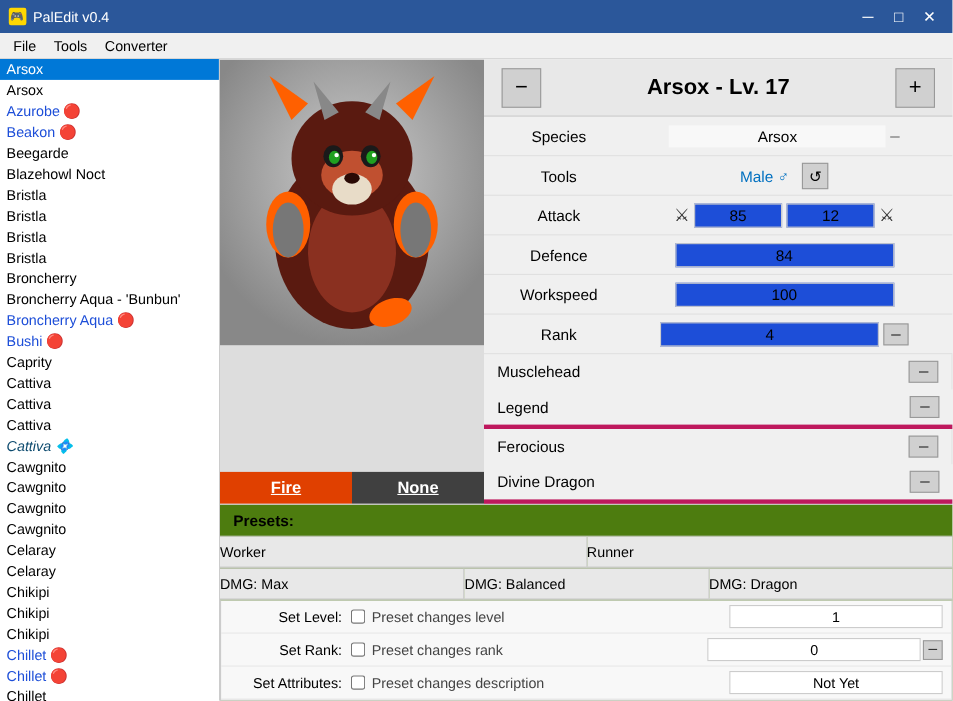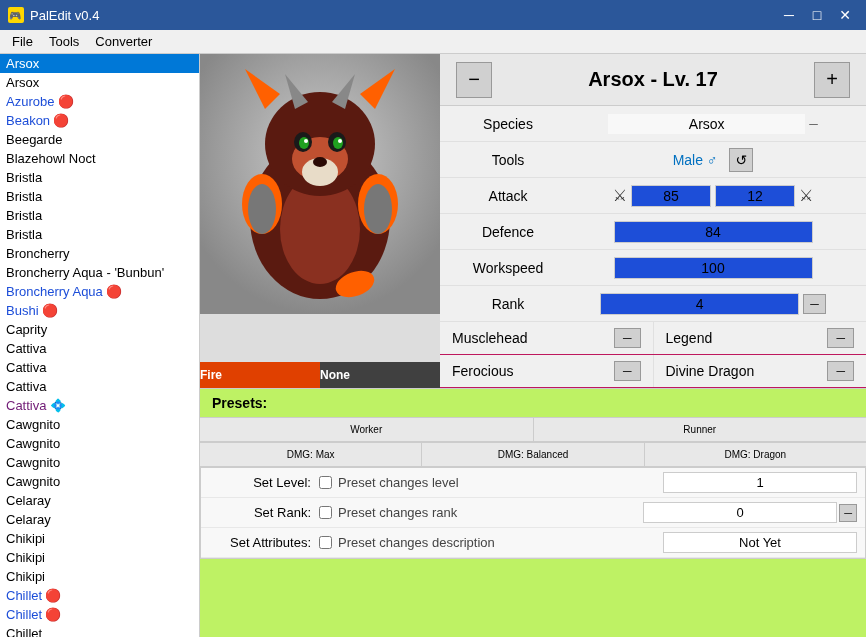--- a/index.html
+++ b/index.html
@@ -78,21 +78,21 @@
       flex-shrink: 0;
     }
     .sidebar-item {
       padding: 2px 6px;
       cursor: pointer;
       font-size: 13px;
       white-space: nowrap;
     }
     .sidebar-item.selected { background: #0078d7; color: white; }
     .sidebar-item.red { color: #1d4ed8; }
-    .sidebar-item.blue { color: #701a75; }
+    .sidebar-item.blue { color: #0c4a6e; font-style: italic; }
 
     
     .content {
       flex: 1;
       background: #f0f0f0;
       display: flex;
       flex-direction: column;
     }
 
     
@@ -112,25 +112,26 @@
     }
     .pal-type-badges {
       display: flex;
       position: absolute;
       bottom: 0;
       left: 0;
       right: 0;
     }
     .type-badge {
       flex: 1;
-      text-align: left;
+      text-align: center;
       padding: 6px 0;
-      font-size: 12px;
+      font-size: 15px;
       font-weight: bold;
       color: white;
+      text-decoration: underline;
     }
     .type-badge.fire { background: #e04000; }
     .type-badge.none { background: #404040; }
 
     
     .stats-panel {
       flex: 1;
       display: flex;
       flex-direction: column;
     }
@@ -215,21 +216,22 @@
       background: #d0d0d0;
       border: 1px solid #999;
       padding: 2px 6px;
       cursor: pointer;
       font-size: 12px;
     }
 
     
     .trait-row {
       display: flex;
-      border-bottom: 1px solid #be185d;
+      border-bottom: 4px solid #be185d;
+      flex-direction: column;
     }
     .trait-cell {
       flex: 1;
       display: flex;
       align-items: center;
       justify-content: space-between;
       padding: 6px 12px;
       border-right: 1px solid #e0e0e0;
     }
     .trait-cell:last-child { border-right: none; }
@@ -237,43 +239,43 @@
     .trait-arrow {
       background: #d0d0d0;
       border: 1px solid #999;
       padding: 2px 8px;
       cursor: pointer;
       font-size: 12px;
     }
 
     
     .presets-section {
-      background: #bef264;
+      background: #4d7c0f;
       flex: 1;
     }
     .presets-header {
       padding: 6px 12px;
       font-size: 14px;
       font-weight: bold;
       border-bottom: 1px solid #ccc;
     }
     .preset-buttons {
       display: flex;
       border-bottom: 1px solid #ccc;
     }
     .preset-btn {
       flex: 1;
       padding: 6px 0;
-      text-align: center;
+      text-align: left;
       background: #e8e8e8;
       border: 1px solid #ccc;
       border-top: none;
       border-left: none;
       cursor: pointer;
-      font-size: 10px;
+      font-size: 13px;
     }
     .preset-btn:last-child { border-right: none; }
 
     .preset-settings {
       display: flex;
       flex-direction: column;
       background: #f8f8f8;
       border: 1px solid #ccc;
       border-top: none;
     }

